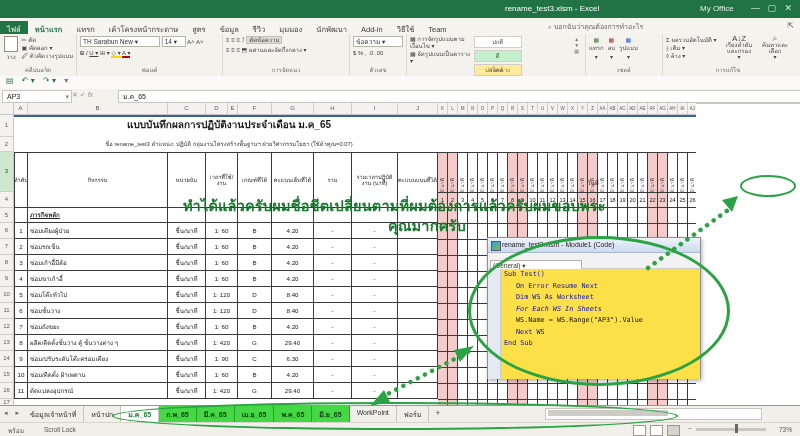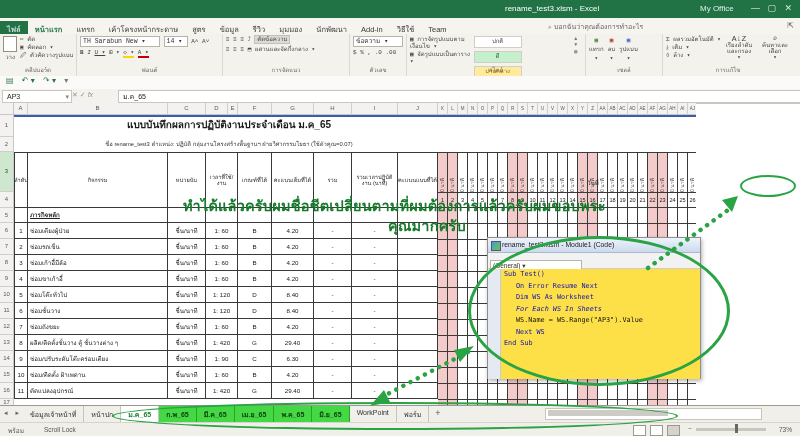--- a/index.html
+++ b/index.html
@@ -15,21 +15,21 @@
   #tabrow{left:0;top:18px;width:800px;height:16px;background:#f6f4ef;border-bottom:1px solid #e3e0d8;}
   .rtab{display:inline-block;padding:2px 7px 1px 7px;font-size:7.5px;color:#3b3a39;height:13px;}
   .rtab.file{background:#217346;color:#fff;}
   .rtab.active{color:#217346;font-weight:bold;border-bottom:2px solid #217346;}
   #tellme{position:absolute;left:548px;top:3px;font-size:7px;color:#666;}
   #sharebtn{position:absolute;right:6px;top:3px;font-size:8px;color:#555;}
   
   #ribbon{left:0;top:34px;width:800px;height:42px;background:#f4f2ed;border-bottom:1px solid #d8d4cc;display:flex;}
   .grp{position:relative;height:42px;border-right:1px solid #ddd9d1;display:flex;flex-direction:column;}
   .grp .lab{position:absolute;bottom:1px;left:0;right:0;text-align:center;font-size:6px;color:#6a675f;}
-  .ctrls{flex:1;padding:2px 3px 10px 3px;font-size:6px;color:#444;font-family:Liberation Mono, monospace;}
+  .ctrls{flex:1;padding:2px 3px 10px 3px;font-size:6px;color:#444;}
   .mini{font-size:6px;line-height:8px;white-space:nowrap;color:#444;}
   .fbox{display:inline-block;background:#fff;border:1px solid #b8b4ac;font-size:6.5px;padding:0 2px;height:9px;line-height:9px;color:#333;}
   .chip{display:inline-block;width:46px;height:10px;line-height:10px;font-size:6px;text-align:center;border:1px solid #d2cec6;background:#fff;margin:0 1px 1px 0;overflow:hidden;}
   .chip.good{background:#c6efce;color:#276b24;}
   .chip.neutral{background:#ffeb9c;color:#9c6500;}
   .chip.bad{background:#ffc7ce;color:#9c0006;}
   .icbtn{display:inline-block;text-align:center;font-size:6px;color:#444;}
   .wrapon{background:#dcdad5;border:1px solid #c4c0b8;}
   
   #qat{left:0;top:76px;width:800px;height:13px;background:#fbfaf8;border-bottom:1px solid #e0ddd5;font-size:8px;color:#217346;}

